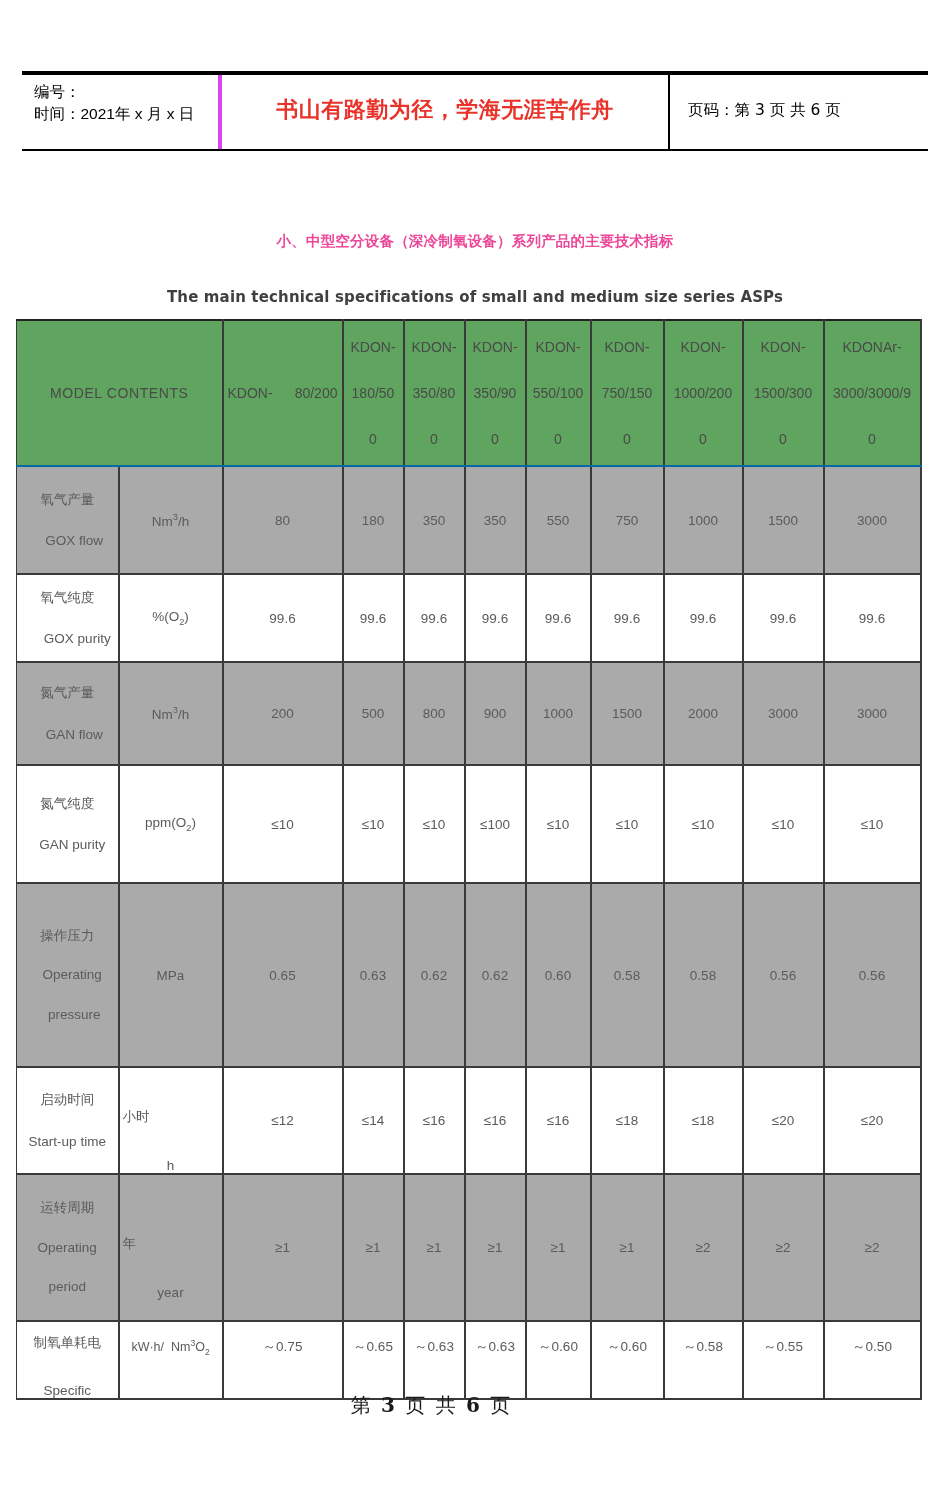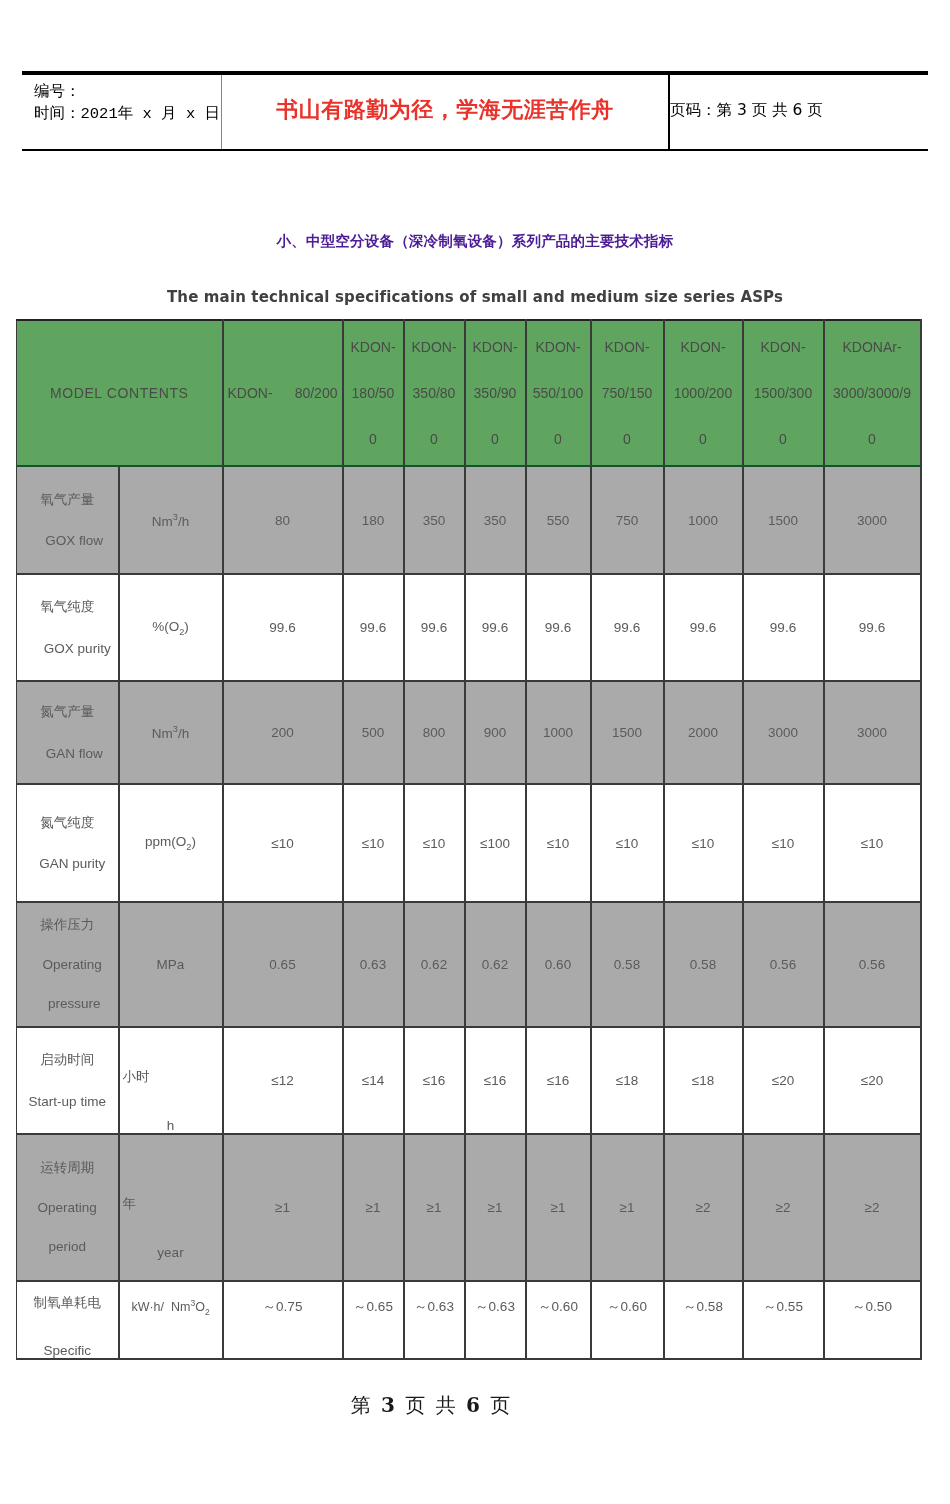--- a/index.html
+++ b/index.html
@@ -14,54 +14,55 @@
   }
 
   
   .doc-header{
     position:absolute; left:22px; top:73px; width:906px; height:78px;
     border-top:2px solid #000;
     border-bottom:2px solid #000;
     display:flex;
   }
   .doc-header .hdr-left{
-    width:200px; border-right:1px solid #d946ef;
+    width:200px; border-right:4px solid #d946ef;
     padding:6px 0 0 12px;
     font-size:15.5px; line-height:1.45; color:#000;
-    font-family:Liberation Mono, monospace;
+    font-family:Liberation Sans, sans-serif;
     white-space:nowrap;
   }
   .doc-header .hdr-mid{
     flex:1; border-right:2px solid #000;
     display:flex; align-items:center; justify-content:center;
     color:#e8322a;
     font-family:"DejaVu Serif", serif;
     font-weight:bold;
     font-size:22px;
     letter-spacing:0.5px;
     padding-bottom:4px;
   }
   .doc-header .hdr-right{
     width:258px;
     display:flex; align-items:center;
+    padding-left:18px;
     font-size:15.5px;
     font-family:"DejaVu Sans", sans-serif;
     white-space:nowrap;
     padding-bottom:4px;
   }
   
   .hdr-rule-ext{
     position:absolute; left:22px; top:71px; width:906px; height:2px; background:#000;
   }
 
   
   .title-cn{
     position:absolute; left:0; top:232px; width:950px;
     text-align:center;
-    color:#4c1d95;
+    color:#ec4899;
     font-family:"DejaVu Serif", serif;
     font-weight:bold;
     font-size:14.5px;
     letter-spacing:0.2px;
   }
   .title-en{
     position:absolute; left:0; top:288px; width:950px;
     text-align:center;
     color:#404040;
     font-family:"DejaVu Sans", sans-serif;
@@ -92,21 +93,21 @@
     overflow:hidden;
   }
   
   tr.hrow td{
     background:#5fa55f;
     height:146px;
     color:#4a4a4a;
     font-size:14px;
     vertical-align:middle;
     border-top:2px solid #222;
-    border-bottom:2px solid #14532d;
+    border-bottom:2px solid #0369a1;
     margin-left:40px;
   }
   td.hdr-model{
     text-align:right;
     padding-right:4px;
     letter-spacing:0.6px;
   }
   td.hdr-first{
     text-align:left;
     padding-left:4px;
@@ -250,21 +251,21 @@
     <td>350</td>
     <td>350</td>
     <td>550</td>
     <td>750</td>
     <td>1000</td>
     <td>1500</td>
     <td>3000</td>
   </tr>
 
   <tr class="plain">
-    <td class="lbl two" style="height:107px">
+    <td class="lbl two" style="height:88px">
       <span class="cn">氧气纯度</span>
       <span class="en" style="padding-left:20px">GOX purity</span>
     </td>
     <td class="unit">%(O<sub>2</sub>)</td>
     <td>99.6</td>
     <td>99.6</td>
     <td>99.6</td>
     <td>99.6</td>
     <td>99.6</td>
     <td>99.6</td>
@@ -301,21 +302,21 @@
     <td>≤10</td>
     <td>≤100</td>
     <td>≤10</td>
     <td>≤10</td>
     <td>≤10</td>
     <td>≤10</td>
     <td>≤10</td>
   </tr>
 
   <tr class="shade">
-    <td class="lbl three" style="height:125px">
+    <td class="lbl three" style="height:184px">
       <span class="cn">操作压力</span>
       <span class="en1" style="padding-left:10px">Operating</span>
       <span class="en" style="padding-left:14px">pressure</span>
     </td>
     <td class="unit">MPa</td>
     <td>0.65</td>
     <td>0.63</td>
     <td>0.62</td>
     <td>0.62</td>
     <td>0.60</td>

